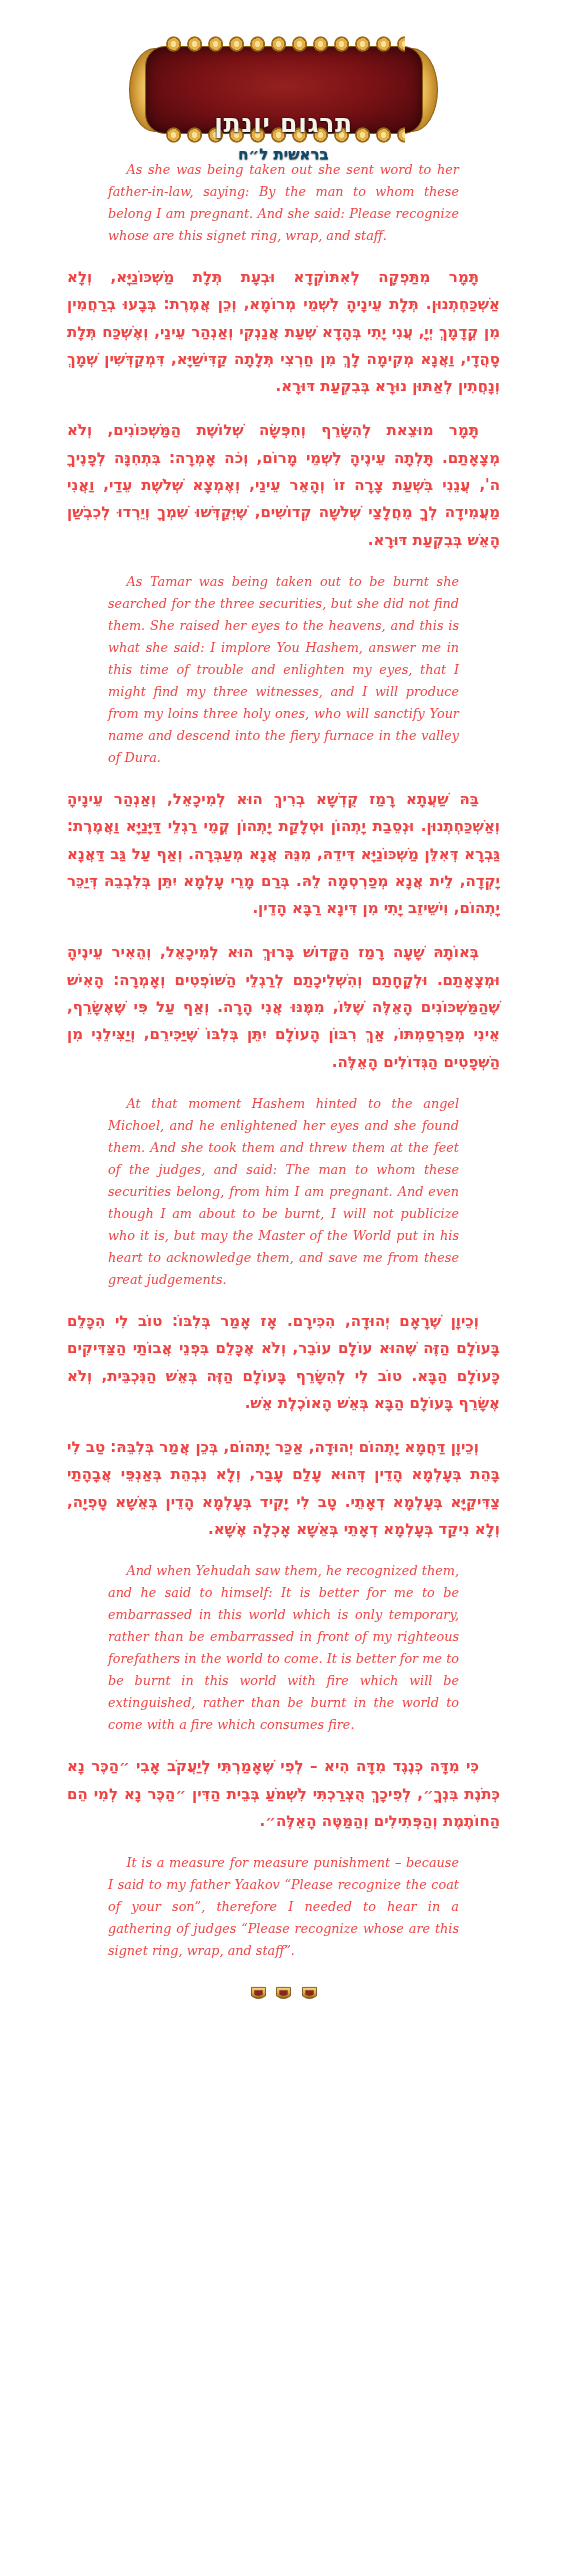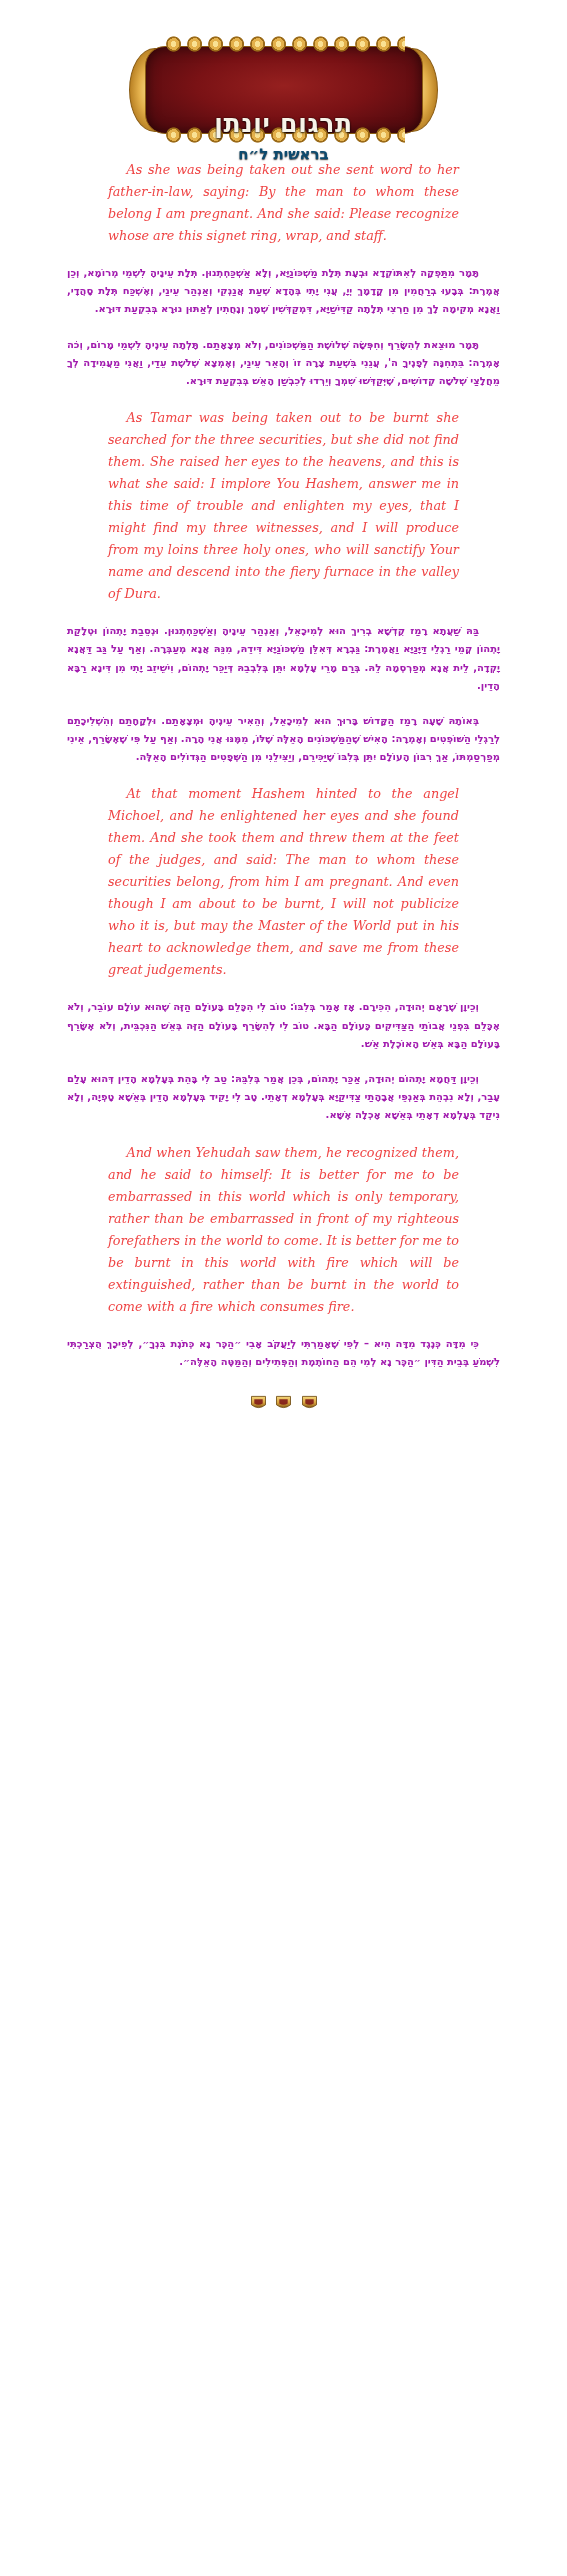--- a/index.html
+++ b/index.html
@@ -52,21 +52,21 @@
     display:inline-block; vertical-align:2.8px; margin-left:7px;
     background:radial-gradient(ellipse at center, #7d1518 0%, #5c0c10 80%);
     border:1.4px solid #c8952e; border-radius:4.3px;
     box-shadow:0 0 0 0.7px #8a5c14, inset 0 0 2.8px rgba(0,0,0,.6);
     color:#e9b455; font-size:10.6px; font-weight:bold; padding:0.7px 6.4px 1.4px;
     text-shadow:0 0.7px 0.7px #000;
   }
 
   .para-rtl {
     margin:17px 0 0; direction:rtl; text-align:justify; text-indent:21px;
-    font-size:10px; font-weight:bold; color:#a21caf; line-height:1.82;
+    font-size:15px; font-weight:bold; color:#ef4444; line-height:1.82;
   }
   .para-en {
     margin:17px 41px 0; text-align:justify; text-indent:18.4px;
     font-family:"DejaVu Serif", serif; font-style:italic;
     font-size:12.8px; color:#ef4444; line-height:1.72;
   }
 
   
   .footer-nav { margin-top:24px; display:flex; justify-content:center; gap:8.5px; }
   .nav-btn { width:17px; height:14px; cursor:pointer; display:inline-block; }
@@ -96,20 +96,21 @@
     <p class="para-rtl">תָּמָר מִתַּפְקָה לְאִתּוֹקְדָא וּבְעָת תְּלָת מַשְׁכּוֹנַיָּא, וְלָא אַשְׁכַּחְתְנוּן. תְּלָת עֵינָיהָ לִשְׁמֵי מְרוֹמָא, וְכֵן אֲמֶרֶת: בְּבָעוּ בְרַחֲמִין מִן קֳדָמָךְ יְיָ, עֲנִי יָתִי בְּהָדָא שְׁעַת אֲנַנְקִי וְאַנְהַר עֵינַי, וְאֶשְׁכַּח תְּלָת סָהֲדָי, וַאֲנָא מְקִימָה לָךְ מִן חַרְצִי תְּלָתָה קַדִּישַׁיָּא, דִּמְקַדְּשִׁין שְׁמָךְ וְנָחֲתִין לְאַתּוּן נוּרָא בְּבִקְעַת דּוּרָא.</p>
     <p class="para-rtl">תָּמָר מוּצֵאת לְהִשָּׂרֵף וְחִפְּשָׂה שְׁלוֹשֶׁת הַמַּשְׁכּוֹנִים, וְלֹא מְצָאָתַם. תָּלְתָה עֵינֶיהָ לִשְׁמֵי מָרוֹם, וְכֹה אָמְרָה: בִּתְחִנָּה לְפָנֶיךָ ה', עֲנֵנִי בִּשְׁעַת צָרָה זוֹ וְהָאֵר עֵינַי, וְאֶמְצָא שְׁלֹשֶׁת עֵדַי, וַאֲנִי מַעֲמִידָה לְךָ מֵחֲלָצַי שְׁלֹשָׁה קְדוֹשִׁים, שֶׁיְּקַדְּשׁוּ שִׁמְךָ וְיֵרְדוּ לְכִבְשַׁן הָאֵשׁ בְּבִקְעַת דּוּרָא.</p>
     <p class="para-en">As Tamar was being taken out to be burnt she searched for the three securities, but she did not find them. She raised her eyes to the heavens, and this is what she said: I implore You Hashem, answer me in this time of trouble and enlighten my eyes, that I might find my three witnesses, and I will produce from my loins three holy ones, who will sanctify Your name and descend into the fiery furnace in the valley of Dura.</p>
     <p class="para-rtl">בַּהּ שַׁעֲתָא רָמַז קֻדְשָׁא בְרִיךְ הוּא לְמִיכָאֵל, וְאַנְהַר עֵינָיהָ וְאַשְׁכַּחְתְנוּן. וּנְסֵבַת יָתְהוֹן וּטְלָקַת יָתְהוֹן קֳמֵי רַגְלֵי דַּיָּנַיָּא וַאֲמֶרֶת: גַּבְרָא דְּאִלֵּן מַשְׁכּוֹנַיָּא דִּידֵהּ, מִנֵּהּ אֲנָא מְעַבְּרָה. וְאַף עַל גַּב דַּאֲנָא יָקְדָה, לֵית אֲנָא מְפַרְסְמָה לֵהּ. בְּרַם מָרֵי עָלְמָא יִתֵּן בְּלִבְבֵהּ דְּיַכֵּר יָתְהוֹם, וִישֵׁיזֵב יָתִי מִן דִּינָא רַבָּא הָדֵין.</p>
     <p class="para-rtl">בְּאוֹתָהּ שָׁעָה רָמַז הַקָּדוֹשׁ בָּרוּךְ הוּא לְמִיכָאֵל, וְהֵאִיר עֵינֶיהָ וּמְצָאָתַם. וּלְקָחָתַם וְהִשְׁלִיכָתַם לְרַגְלֵי הַשּׁוֹפְטִים וְאָמְרָה: הָאִישׁ שֶׁהַמַּשְׁכּוֹנִים הָאֵלֶּה שֶׁלּוֹ, מִמֶּנּוּ אֲנִי הָרָה. וְאַף עַל פִּי שֶׁאֶשָּׂרֵף, אֵינִי מְפַרְסַמְתּוֹ, אַךְ רִבּוֹן הָעוֹלָם יִתֵּן בְּלִבּוֹ שֶׁיַּכִּירֵם, וְיַצִּילֵנִי מִן הַשְּׁפָטִים הַגְּדוֹלִים הָאֵלֶּה.</p>
     <p class="para-en">At that moment Hashem hinted to the angel Michoel, and he enlightened her eyes and she found them. And she took them and threw them at the feet of the judges, and said: The man to whom these securities belong, from him I am pregnant. And even though I am about to be burnt, I will not publicize who it is, but may the Master of the World put in his heart to acknowledge them, and save me from these great judgements.</p>
     <p class="para-rtl">וְכֵיוָן שֶׁרָאָם יְהוּדָה, הִכִּירָם. אָז אָמַר בְּלִבּוֹ: טוֹב לִי הִכָּלֵם בָּעוֹלָם הַזֶּה שֶׁהוּא עוֹלָם עוֹבֵר, וְלֹא אֶכָּלֵם בִּפְנֵי אֲבוֹתַי הַצַּדִּיקִים כָּעוֹלָם הַבָּא. טוֹב לִי לְהִשָּׂרֵף בָּעוֹלָם הַזֶּה בְּאֵשׁ הַנִּכְבֵּית, וְלֹא אֶשָּׂרֵף בָּעוֹלָם הַבָּא בְּאֵשׁ הָאוֹכֶלֶת אֵשׁ.</p>
     <p class="para-rtl">וְכֵיוָן דַּחֲמָא יָתְהוֹם יְהוּדָה, אַכַּר יָתְהוֹם, בְּכֵן אֲמַר בְּלִבֵּהּ: טַב לִי בָּהֵת בְּעָלְמָא הָדֵין דְּהוּא עָלַם עָבַר, וְלָא נִבְהֵת בְּאַנְפֵּי אֲבָהָתַי צַדִּיקַיָּא בְּעָלְמָא דְאָתֵי. טָב לִי יָקִיד בְּעָלְמָא הָדֵין בְּאֵשָׁא טָפְיָה, וְלָא נִיקַד בְּעָלְמָא דְאָתֵי בְּאֵשָׁא אָכְלָה אֶשָּׁא.</p>
     <p class="para-en">And when Yehudah saw them, he recognized them, and he said to himself: It is better for me to be embarrassed in this world which is only temporary, rather than be embarrassed in front of my righteous forefathers in the world to come. It is better for me to be burnt in this world with fire which will be extinguished, rather than be burnt in the world to come with a fire which consumes fire.</p>
     <p class="para-rtl">כִּי מִדָּה כְּנֶגֶד מִדָּה הִיא – לְפִי שֶׁאָמַרְתִּי לְיַעֲקֹב אָבִי ״הַכֶּר נָא כְּתֹנֶת בִּנְךָ״, לְפִיכָךְ הֻצְרַכְתִּי לִשְׁמֹעַ בְּבֵית הַדִּין ״הַכֶּר נָא לְמִי הֵם הַחוֹתֶמֶת וְהַפְּתִילִים וְהַמַּטֶּה הָאֵלֶּה״.</p>
+    <p class="para-en">It is a measure for measure punishment – because I said to my father Yaakov “Please recognize the coat of your son”, therefore I needed to hear in a gathering of judges “Please recognize whose are this signet ring, wrap, and staff”.</p>
 
   </div>
 
   <div class="footer-nav">
     <span class="nav-btn">
       <svg width="17" height="14" viewBox="0 0 24 20">
         <defs>
             <linearGradient id="g1" x1="0" y1="0" x2="0" y2="1">
           <stop offset="0" stop-color="#f6d87c"></stop>
               <stop offset="0.55" stop-color="#d9a441"></stop>

